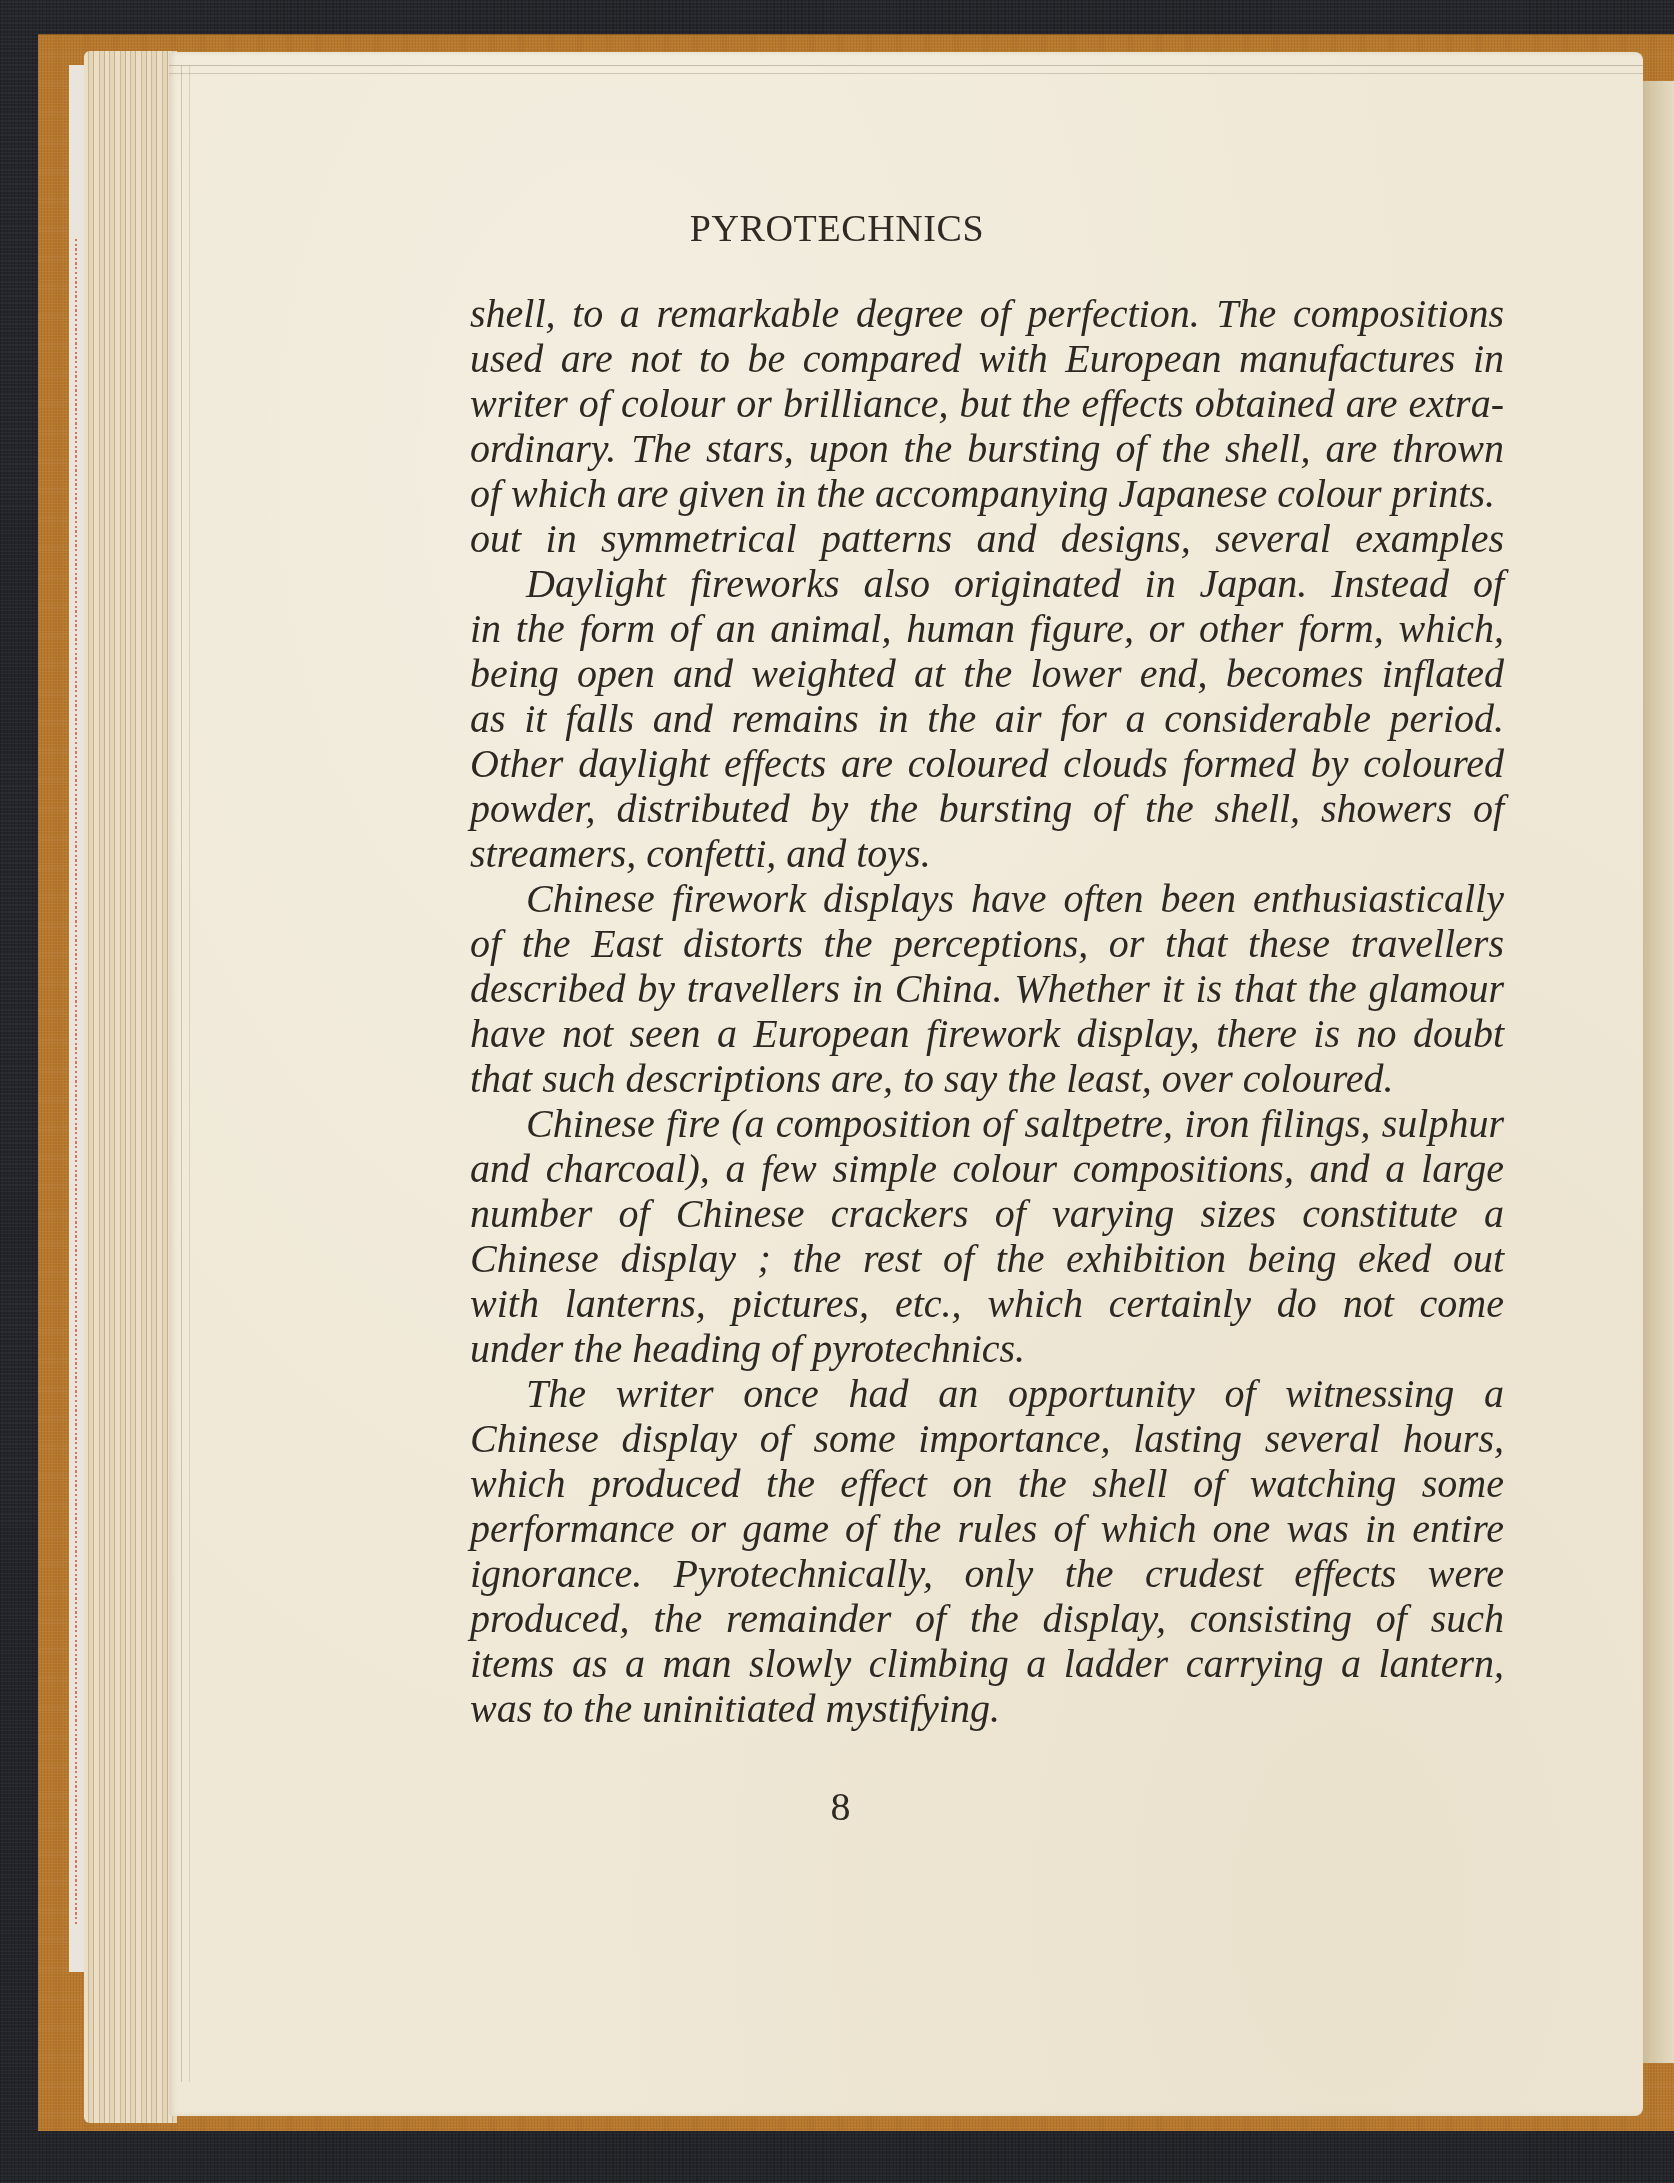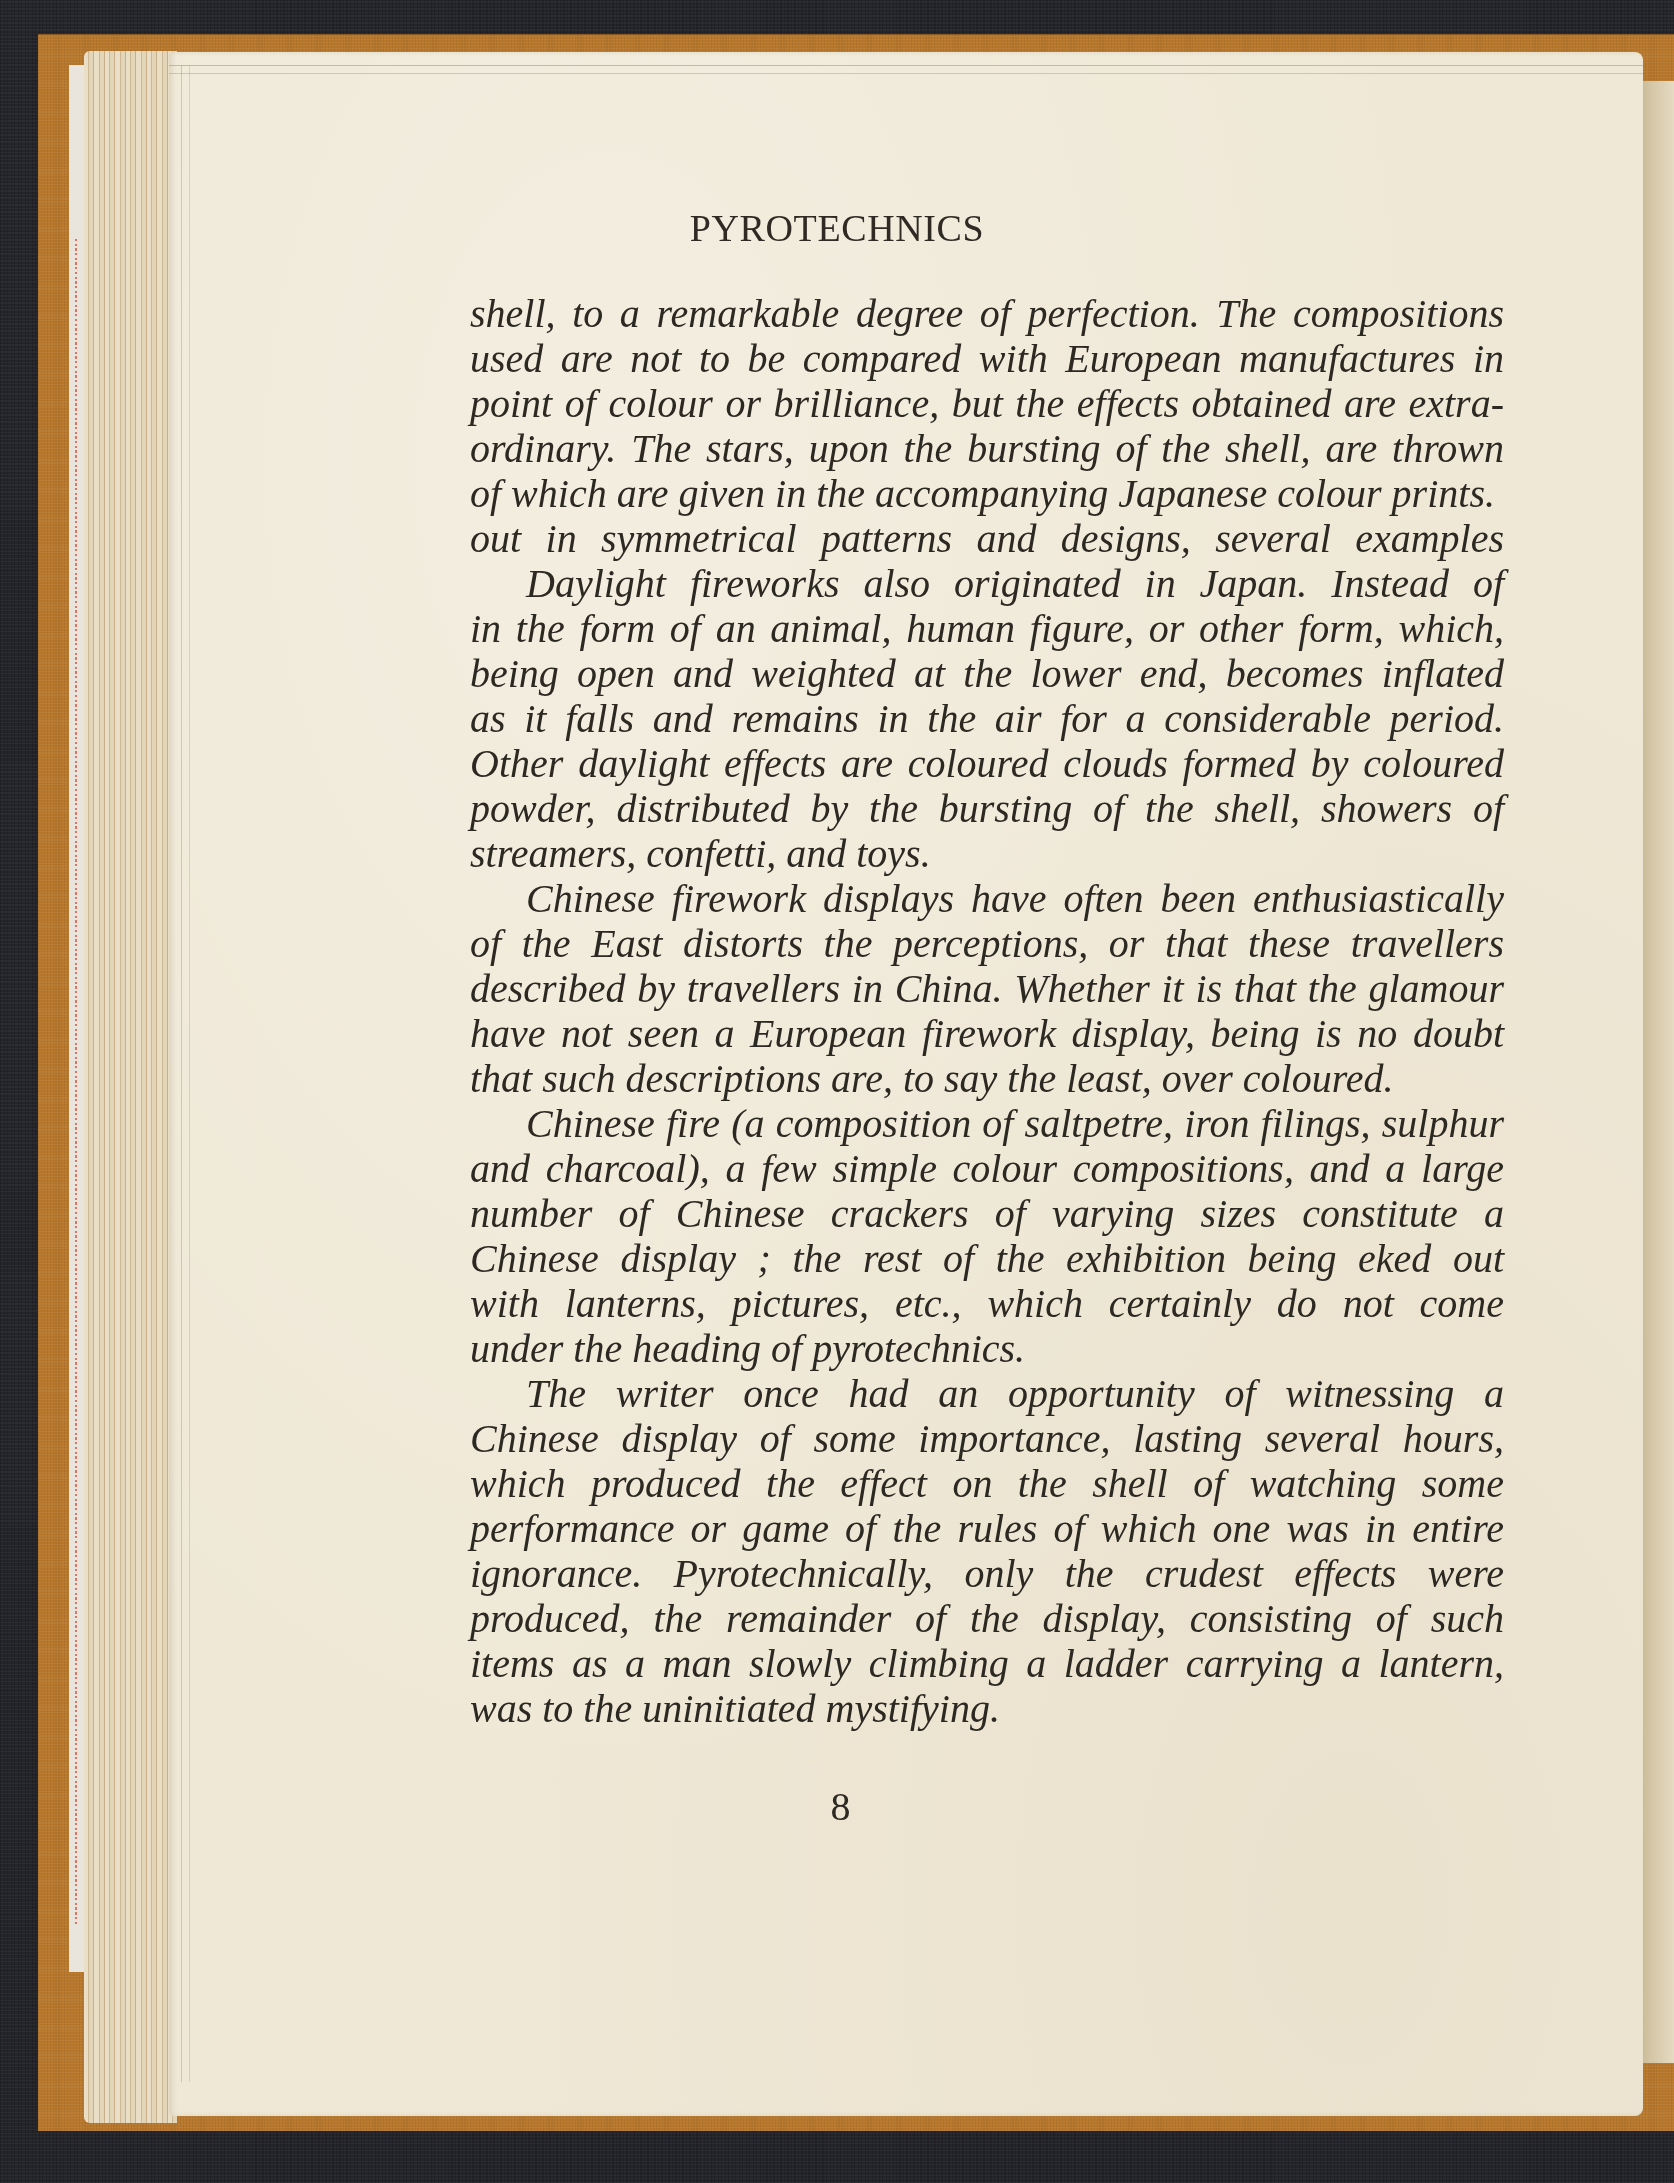--- a/index.html
+++ b/index.html
@@ -165,35 +165,35 @@
 <div class="page">
   <div class="page-lines"></div>
   <div class="page-lines-left"></div>
 </div>
 
 <div class="running-head">PYROTECHNICS</div>
 
 <div class="text-block" id="text-block">
     <span class="line">shell, to a remarkable degree of perfection. The compositions</span>
     <span class="line">used are not to be compared with European manufactures in</span>
-    <span class="line">point of colour or brilliance, but the effects obtained are extra-</span>
+    <span class="line">writer of colour or brilliance, but the effects obtained are extra-</span>
     <span class="line">ordinary. The stars, upon the bursting of the shell, are thrown</span>
     <span class="line last">of which are given in the accompanying Japanese colour prints.</span>
     <span class="line">out in symmetrical patterns and designs, several examples</span>
     <span class="line indent">Daylight fireworks also originated in Japan. Instead of</span>
     <span class="line">in the form of an animal, human figure, or other form, which,</span>
     <span class="line">being open and weighted at the lower end, becomes inflated</span>
     <span class="line">as it falls and remains in the air for a considerable period.</span>
     <span class="line">Other daylight effects are coloured clouds formed by coloured</span>
     <span class="line">powder, distributed by the bursting of the shell, showers of</span>
     <span class="line last">streamers, confetti, and toys.</span>
     <span class="line indent">Chinese firework displays have often been enthusiastically</span>
     <span class="line">of the East distorts the perceptions, or that these travellers</span>
     <span class="line">described by travellers in China. Whether it is that the glamour</span>
-    <span class="line">have not seen a European firework display, being is no doubt</span>
+    <span class="line">have not seen a European firework display, there is no doubt</span>
     <span class="line last">that such descriptions are, to say the least, over coloured.</span>
     <span class="line indent">Chinese fire (a composition of saltpetre, iron filings, sulphur</span>
     <span class="line">and charcoal), a few simple colour compositions, and a large</span>
     <span class="line">number of Chinese crackers of varying sizes constitute a</span>
     <span class="line">Chinese display ; the rest of the exhibition being eked out</span>
     <span class="line">with lanterns, pictures, etc., which certainly do not come</span>
     <span class="line last">under the heading of pyrotechnics.</span>
     <span class="line indent">The writer once had an opportunity of witnessing a</span>
     <span class="line">Chinese display of some importance, lasting several hours,</span>
     <span class="line">which produced the effect on the shell of watching some</span>

